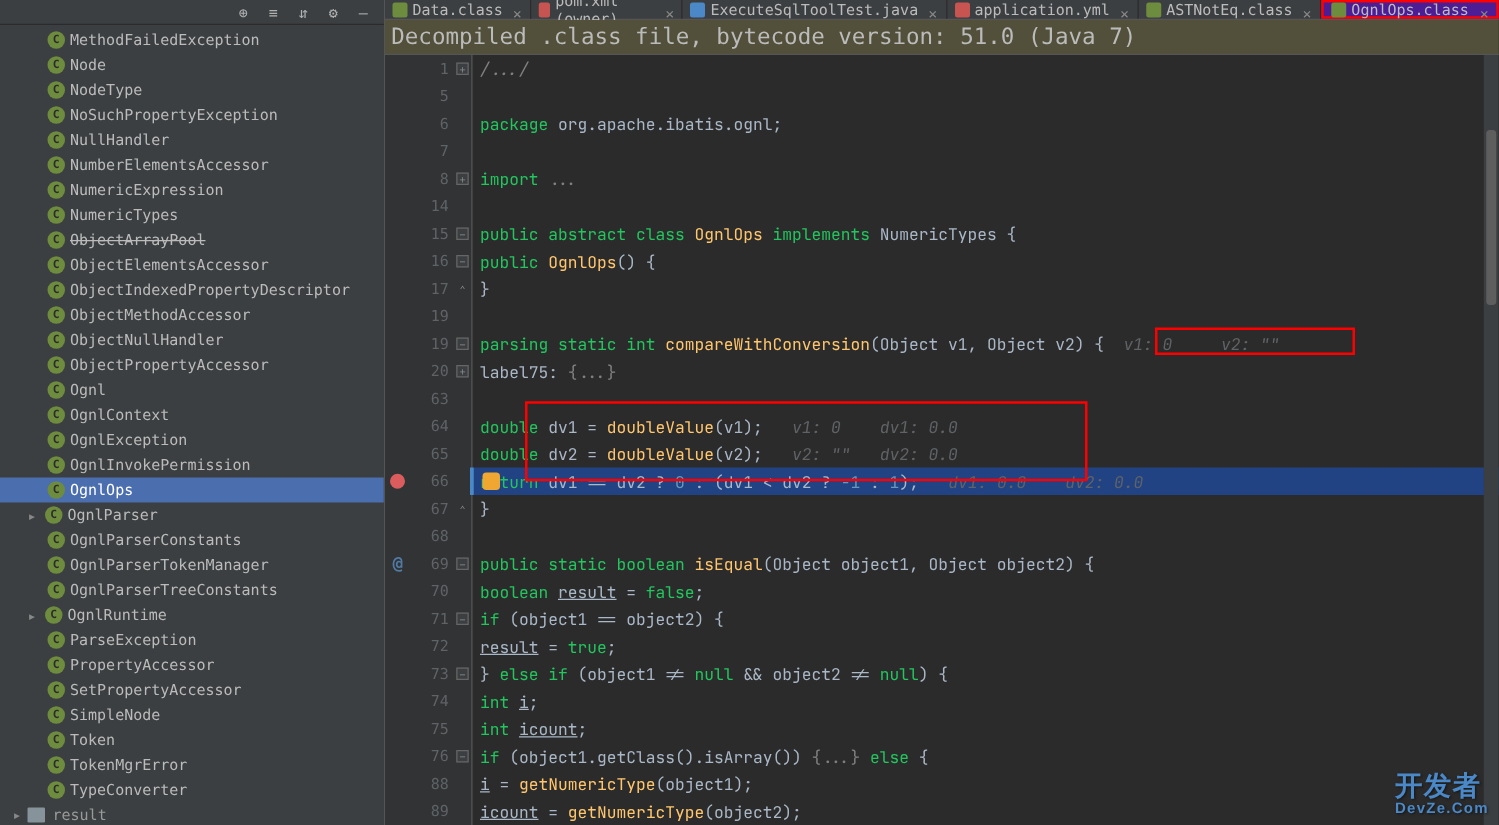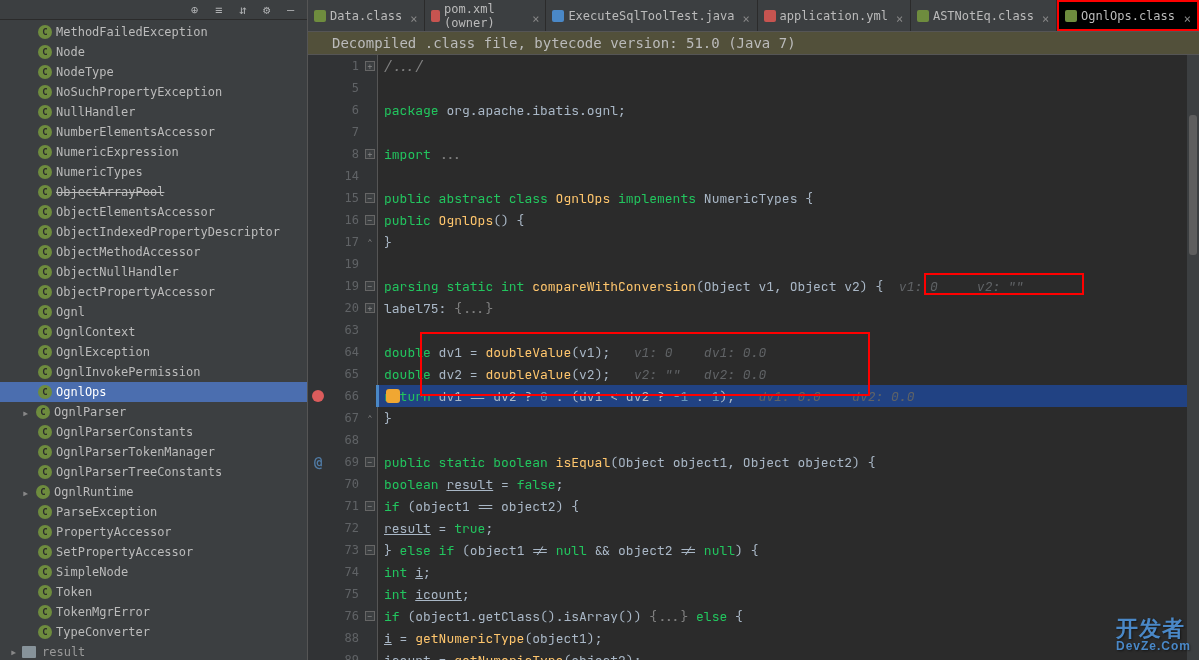--- a/index.html
+++ b/index.html
@@ -56,35 +56,35 @@
 .folder-row {
   display: flex; align-items: center; height: 20px; padding-left: 10px;
   color: #999; cursor: pointer;
 }
 .folder-icon { width: 14px; height: 12px; background: #87939a; margin-right: 6px; border-radius: 1px; }
 
 .editor-area { flex: 1; display: flex; flex-direction: column; background: #2b2b2b; min-width: 0; }
 .tabs {
   display: flex;
   background: #3c3f41;
-  height: 32px;
+  height: 16px;
   border-bottom: 1px solid #555;
 }
 .tab {
   display: flex; align-items: center; padding: 0 6px;
   border-right: 1px solid #2b2b2b; cursor: pointer;
   color: #bbbbbb; font-size: 12px; gap: 4px;
 }
-.tab.active { background: #000000; border-bottom: 2px solid #4a88c7; text-align: right; }
+.tab.active { background: #4c1d95; border-bottom: 2px solid #4a88c7; text-align: right; }
 .tab.highlighted { border: 2px solid #ff0000; }
 .tab-icon { width: 12px; height: 12px; }
 .tab-close { width: 8px; height: 8px; color: #888; margin-left: 4px; }
 .banner {
-  background: #52503a; color: #bbbbbb; padding: 3px 24px;
-  font-size: 14px; border-bottom: 1px solid #555;
+  background: #52503a; color: #bbbbbb; padding: 3px 5px;
+  font-size: 18px; border-bottom: 1px solid #555;
 }
 .code-area { flex: 1; display: flex; overflow: hidden; position: relative; }
 .gutter {
   width: 70px; background: #313335; flex-shrink: 0;
   border-right: 1px solid #555;
 }
 .gutter-row {
   height: 22px; display: flex; align-items: center;
   justify-content: flex-end; padding-right: 18px;
   color: #606366; font-size: 12px; position: relative;

